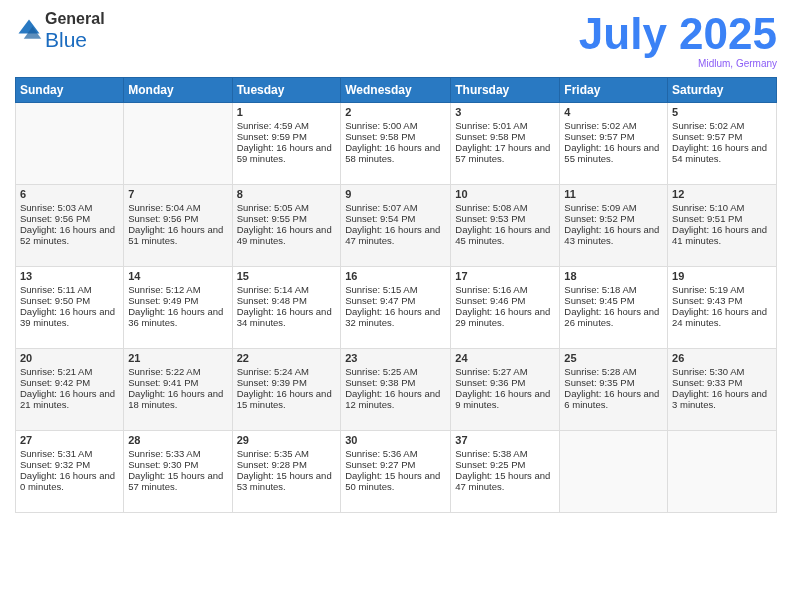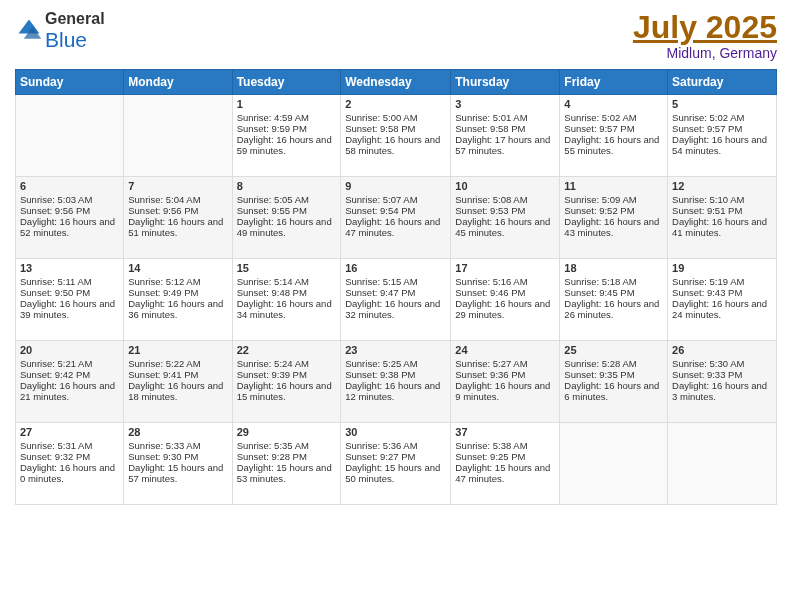--- a/index.html
+++ b/index.html
@@ -43,29 +43,28 @@
       color: #1a6bbf;
     }
     .logo-icon {
       width: 28px;
       height: 28px;
     }
     .title-block {
       text-align: right;
     }
     .month-title {
-      font-size: 32px;
+      font-size: 44px;
       font-weight: bold;
-      color: #a16207;
+      color: #3b82f6;
       line-height: 1.1;
-      text-decoration: underline;
     }
     .subtitle {
-      font-size: 14px;
-      color: #4c1d95;
+      font-size: 10px;
+      color: #8b5cf6;
     }
     .calendar {
       width: 100%;
       border-collapse: collapse;
       border: 1px solid #ccc;
     }
     .calendar th {
       background-color: #2979c2;
       color: #fff;
       font-size: 12px;

